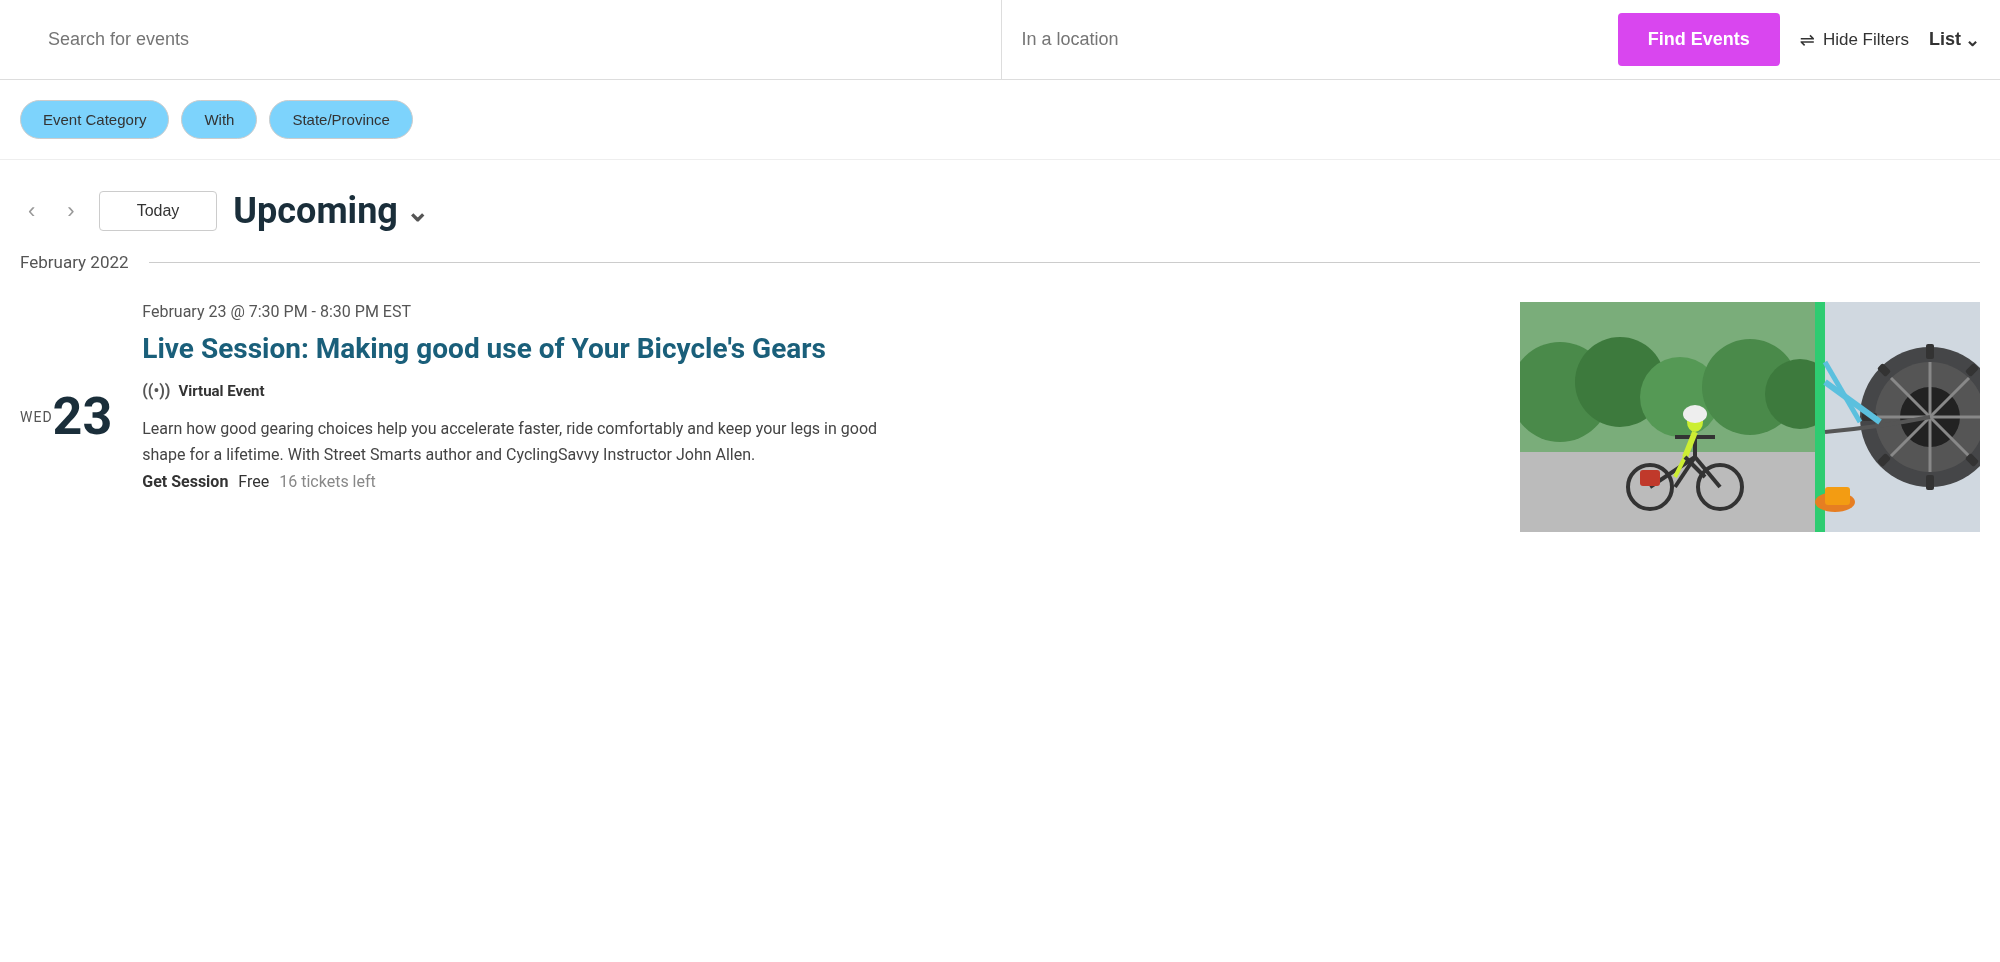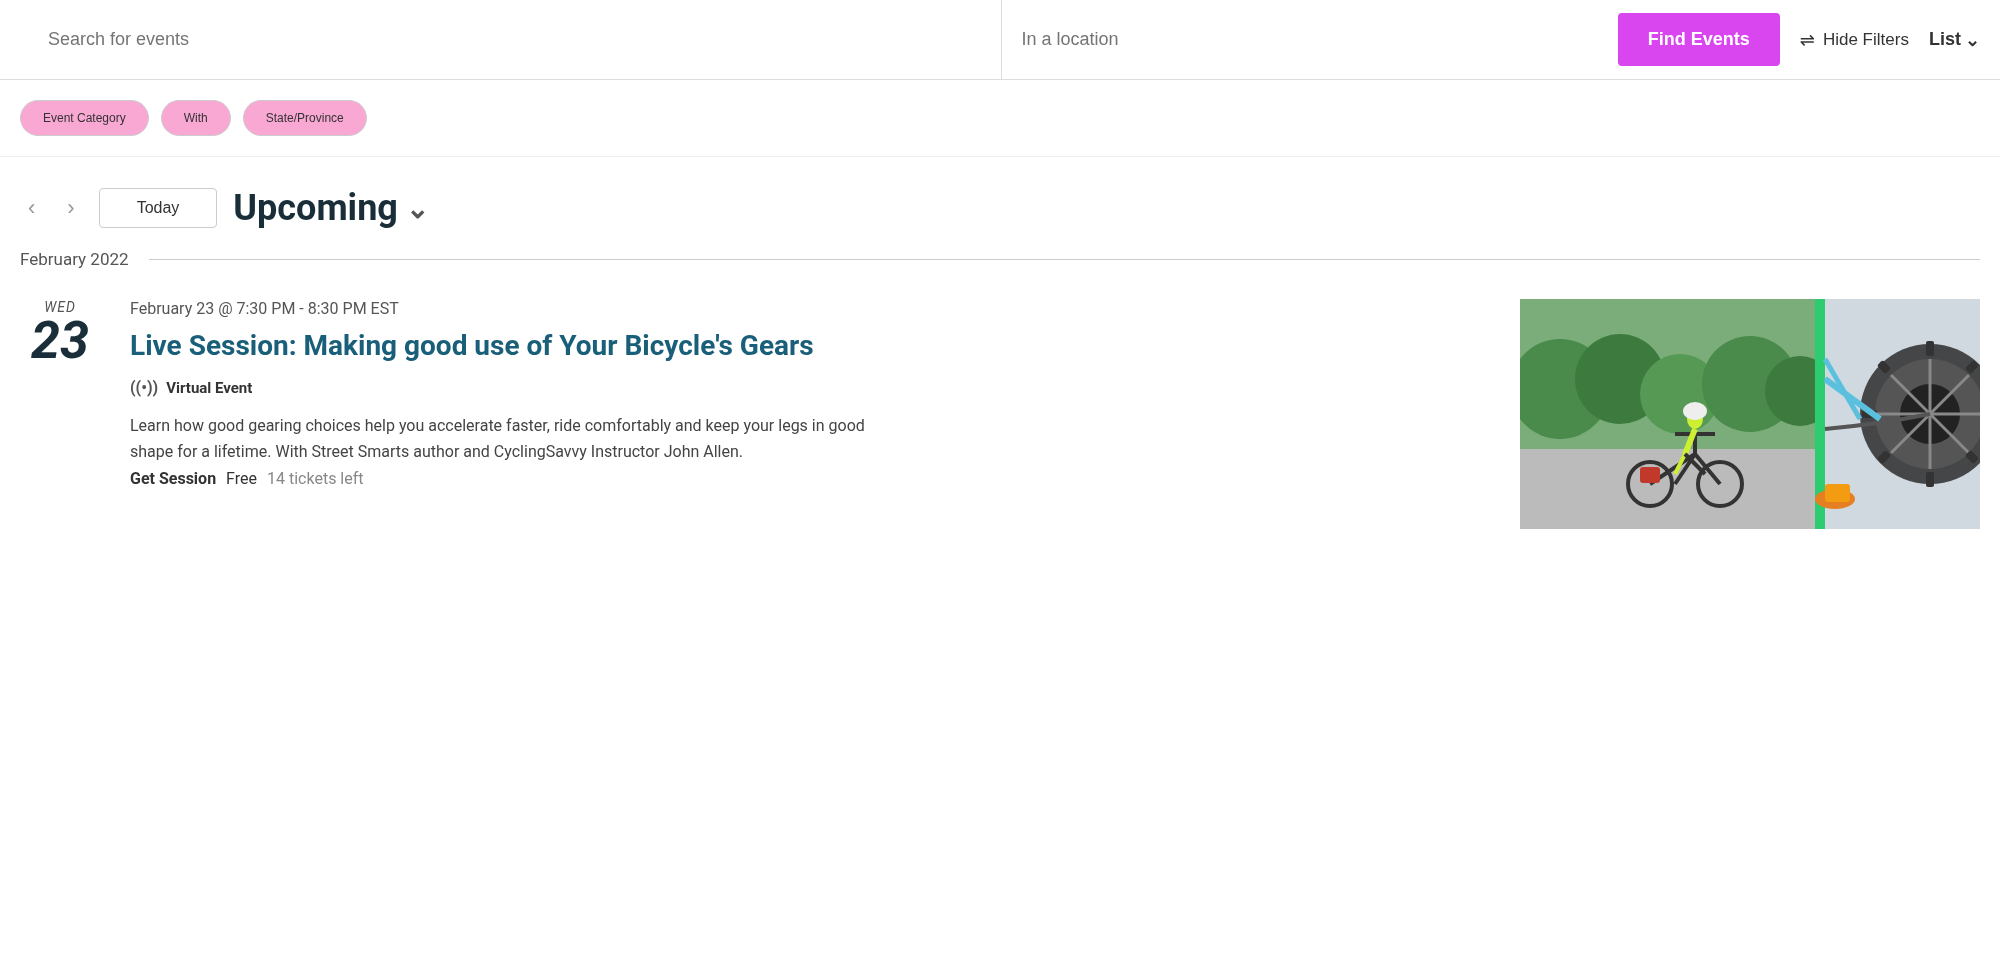--- a/index.html
+++ b/index.html
@@ -92,24 +92,24 @@
       display: flex;
       align-items: center;
       gap: 12px;
       padding: 20px 20px;
       border-bottom: 1px solid #eee;
     }
     .chip {
       border: 1.5px solid #ccc;
       border-radius: 30px;
       padding: 10px 22px;
-      font-size: 12px;
-      color: #333;
-      cursor: pointer;
-      background: #f9a8d4;
+      font-size: 15px;
+      color: #333;
+      cursor: pointer;
+      background: #7dd3fc;
     }
 
     
     .nav-section {
       display: flex;
       align-items: center;
       gap: 16px;
       padding: 30px 20px 20px 20px;
     }
     .nav-arrow {
@@ -165,24 +165,23 @@
     }
 
     
     .event-card {
       display: flex;
       gap: 30px;
       padding: 0 20px 40px 20px;
     }
     .event-date-col {
       display: flex;
-      flex-direction: column;
+      flex-direction: row;
       align-items: center;
       min-width: 80px;
-      font-style: italic;
     }
     .event-day-name {
       font-size: 14px;
       color: #555;
       text-transform: uppercase;
       letter-spacing: 1px;
     }
     .event-day-num {
       font-size: 52px;
       font-weight: 700;
@@ -314,21 +313,21 @@
     <div class="event-time">February 23 @ 7:30 PM - 8:30 PM EST</div>
     <div class="event-title">Live Session: Making good use of Your Bicycle's Gears</div>
     <div class="event-virtual">
       <span class="virtual-icon">((•))</span>
       <span>Virtual Event</span>
     </div>
     <div class="event-description">Learn how good gearing choices help you accelerate faster, ride comfortably and keep your legs in good shape for a lifetime. With Street Smarts author and CyclingSavvy Instructor John Allen.</div>
     <div class="event-tickets">
       <span class="tickets-label">Get Session</span>
       <span>Free</span>
-      <span class="tickets-count">14 tickets left</span>
+      <span class="tickets-count">16 tickets left</span>
     </div>
   </div>
   <div class="event-image-col">
     <div class="event-image-placeholder">
       <svg class="bike-scene" viewBox="0 0 460 230" xmlns="http://www.w3.org/2000/svg">
 
         <rect x="0" y="0" width="300" height="230" fill="#7aad7a"></rect>
         <rect x="0" y="150" width="300" height="80" fill="#bbb"></rect>
 
         <circle cx="40" cy="90" r="50" fill="#4a8a4a"></circle>

